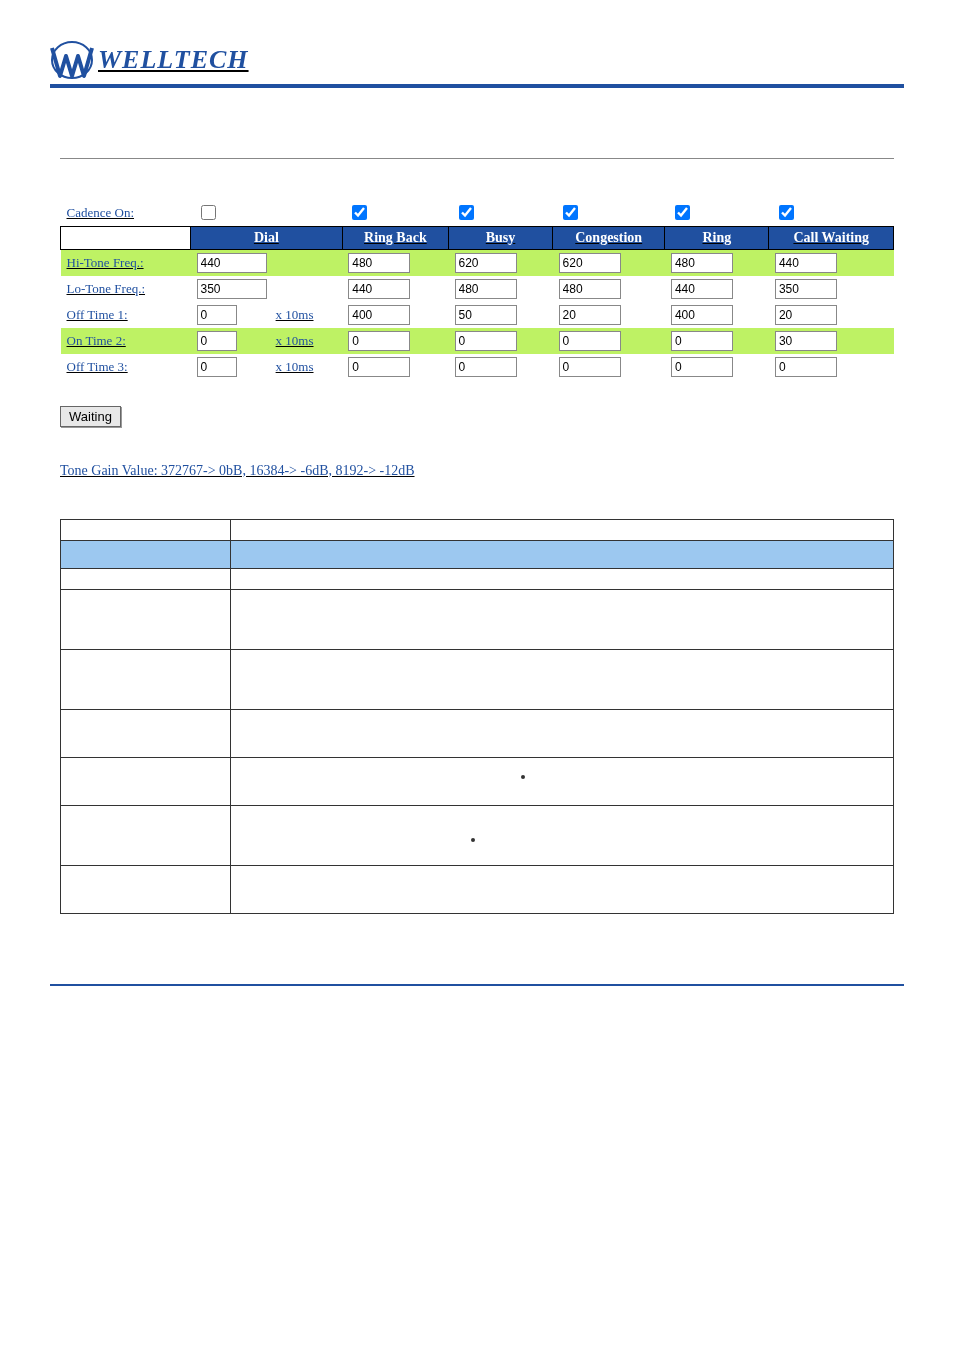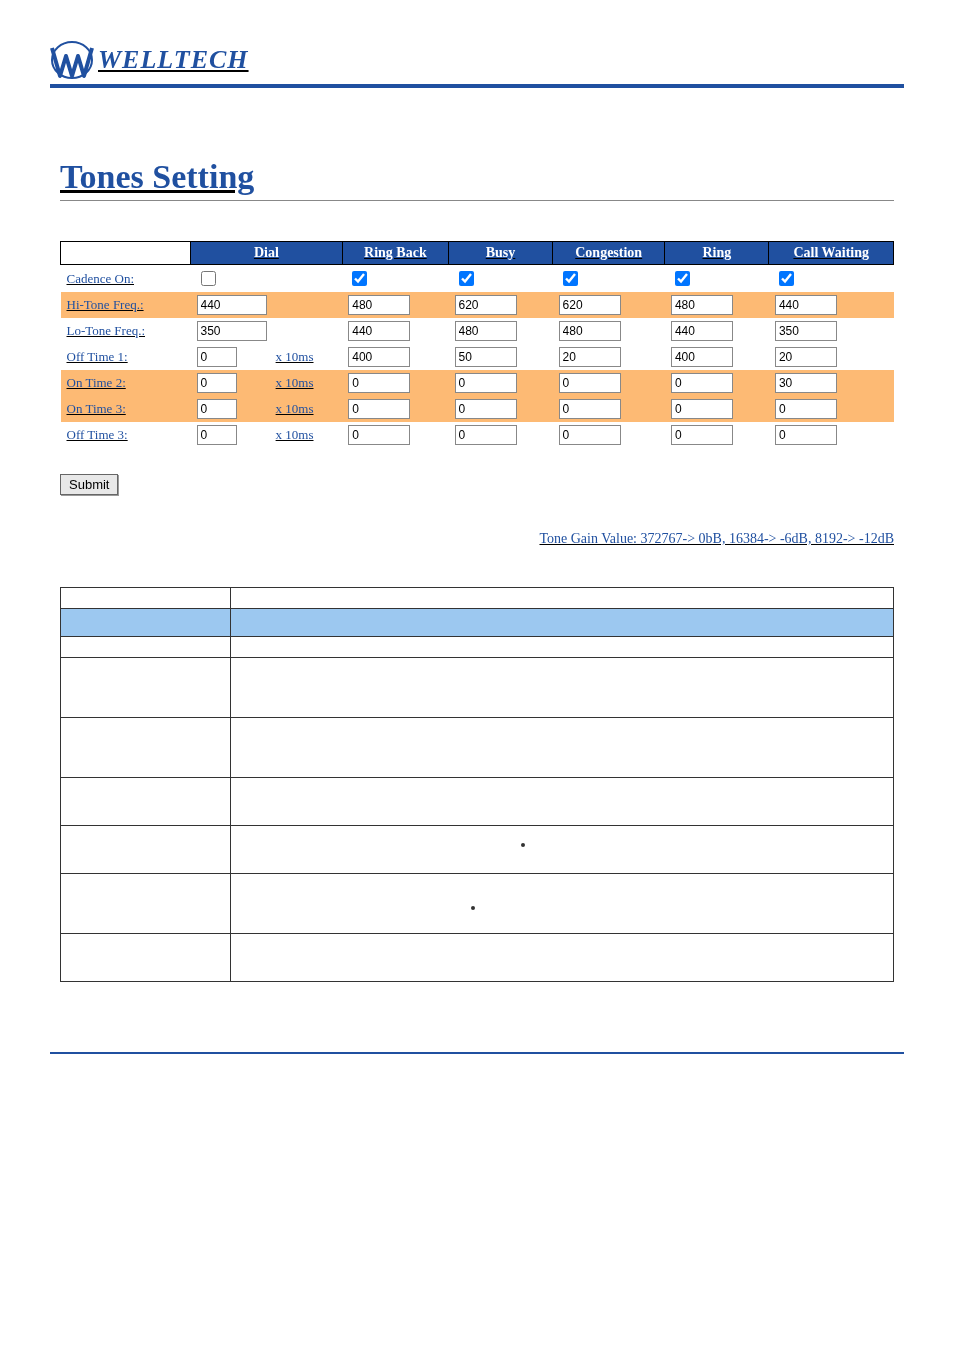--- a/index.html
+++ b/index.html
@@ -76,21 +76,21 @@
   table.tones td {
     padding: 3px 6px;
     vertical-align: middle;
   }
   table.tones td.label {
     font-family: Georgia, serif;
     color: #2050a0;
     width: 130px;
   }
   table.tones tr.shade td {
-    background: #fdba74;
+    background: #bef264;
   }
   .inp {
     width: 62px;
     height: 20px;
     border: 1px solid #888;
     font-family: Verdana, Arial, sans-serif;
     font-size: 12px;
     padding: 1px 3px;
   }
   .inp-wide {
@@ -112,21 +112,20 @@
     background: #e8e8e8;
     border: 1px solid #666;
     box-shadow: 1px 1px 0 #999;
     cursor: pointer;
   }
   .note {
     font-family: Georgia, serif;
     color: #2050a0;
     font-size: 14px;
     margin-top: 36px;
-    text-align: right;
   }
   .desc-table {
     margin-top: 40px;
     border-collapse: collapse;
     width: 100%;
   }
   .desc-table td, .desc-table th {
     border: 1px solid #333;
     padding: 10px 10px;
     font-size: 13px;
@@ -172,44 +171,43 @@
         <svg viewBox="0 0 44 40" width="44" height="40">
           <path d="M2 8 L10 36 L16 16 L22 36 L28 16 L34 36 L42 8" stroke="#2050a0" stroke-width="4" fill="none" stroke-linejoin="round"></path>
           <ellipse cx="22" cy="20" rx="20" ry="18" stroke="#2050a0" stroke-width="2" fill="none"></ellipse>
         </svg>
       </div>
       <span class="logo-text">WELLTECH</span>
     </div>
   </div>
 
   <div class="content">
-    <h1 class="title">Tones Setting</h1>
     <hr class="title-rule">
 
     <div class="tones-wrap">
       <table class="tones">
         <tbody>
             <tr>
+          <td class="label">Cadence On:</td>
+          <td colspan="2"><input type="checkbox" class="cb" style=""></td>
+          <td><input type="checkbox" class="cb" checked="" style=""></td>
+          <td><input type="checkbox" class="cb" checked="" style=""></td>
+          <td><input type="checkbox" class="cb" checked="" style=""></td>
+          <td><input type="checkbox" class="cb" checked="" style=""></td>
+          <td><input type="checkbox" class="cb" checked="" style=""></td>
+        </tr>
+
+        <tr>
           <th class="empty"></th>
           <th colspan="2">Dial</th>
           <th>Ring Back</th>
           <th>Busy</th>
           <th>Congestion</th>
           <th>Ring</th>
           <th>Call Waiting</th>
-        </tr>
-
-        <tr>
-          <td class="label">Cadence On:</td>
-          <td colspan="2"><input type="checkbox" class="cb" style=""></td>
-          <td><input type="checkbox" class="cb" checked="" style=""></td>
-          <td><input type="checkbox" class="cb" checked="" style=""></td>
-          <td><input type="checkbox" class="cb" checked="" style=""></td>
-          <td><input type="checkbox" class="cb" checked="" style=""></td>
-          <td><input type="checkbox" class="cb" checked="" style=""></td>
         </tr>
 
         <tr class="shade">
           <td class="label">Hi-Tone Freq.:</td>
           <td colspan="2"><input class="inp inp-wide" value="440" style=""></td>
           <td><input class="inp" value="480" style=""></td>
           <td><input class="inp" value="620" style=""></td>
           <td><input class="inp" value="620" style=""></td>
           <td><input class="inp" value="480" style=""></td>
           <td><input class="inp" value="440" style=""></td>
@@ -244,46 +242,36 @@
           <td><input class="inp" style="width: 40px;" value="0"></td>
           <td><span class="unit">x 10ms</span></td>
           <td><input class="inp" value="0" style=""></td>
           <td><input class="inp" value="0" style=""></td>
           <td><input class="inp" value="0" style=""></td>
           <td><input class="inp" value="0" style=""></td>
           <td><input class="inp" value="30" style=""></td>
         </tr>
 
 
-        <tr class="shade">
-          <td class="label">On Time 3:</td>
-          <td><input class="inp" style="width: 40px;" value="0"></td>
-          <td><span class="unit">x 10ms</span></td>
-          <td><input class="inp" value="0" style=""></td>
-          <td><input class="inp" value="0" style=""></td>
-          <td><input class="inp" value="0" style=""></td>
-          <td><input class="inp" value="0" style=""></td>
-          <td><input class="inp" value="0" style=""></td>
-        </tr>
 
         <tr>
           <td class="label">Off Time 3:</td>
           <td><input class="inp" style="width: 40px;" value="0"></td>
           <td><span class="unit">x 10ms</span></td>
           <td><input class="inp" value="0" style=""></td>
           <td><input class="inp" value="0" style=""></td>
           <td><input class="inp" value="0" style=""></td>
           <td><input class="inp" value="0" style=""></td>
           <td><input class="inp" value="0" style=""></td>
         </tr>
       </tbody>
         </table>
 
       <div class="submit-wrap">
-        <button class="submit-btn">Submit</button>
+        <button class="submit-btn">Waiting</button>
       </div>
 
       <div class="note">Tone Gain Value: 372767-&gt; 0bB, 16384-&gt; -6dB, 8192-&gt; -12dB</div>
     </div>
 
     <table class="desc-table">
       <tbody>
           <tr>
             <td class="field"></td>
             <td></td>

